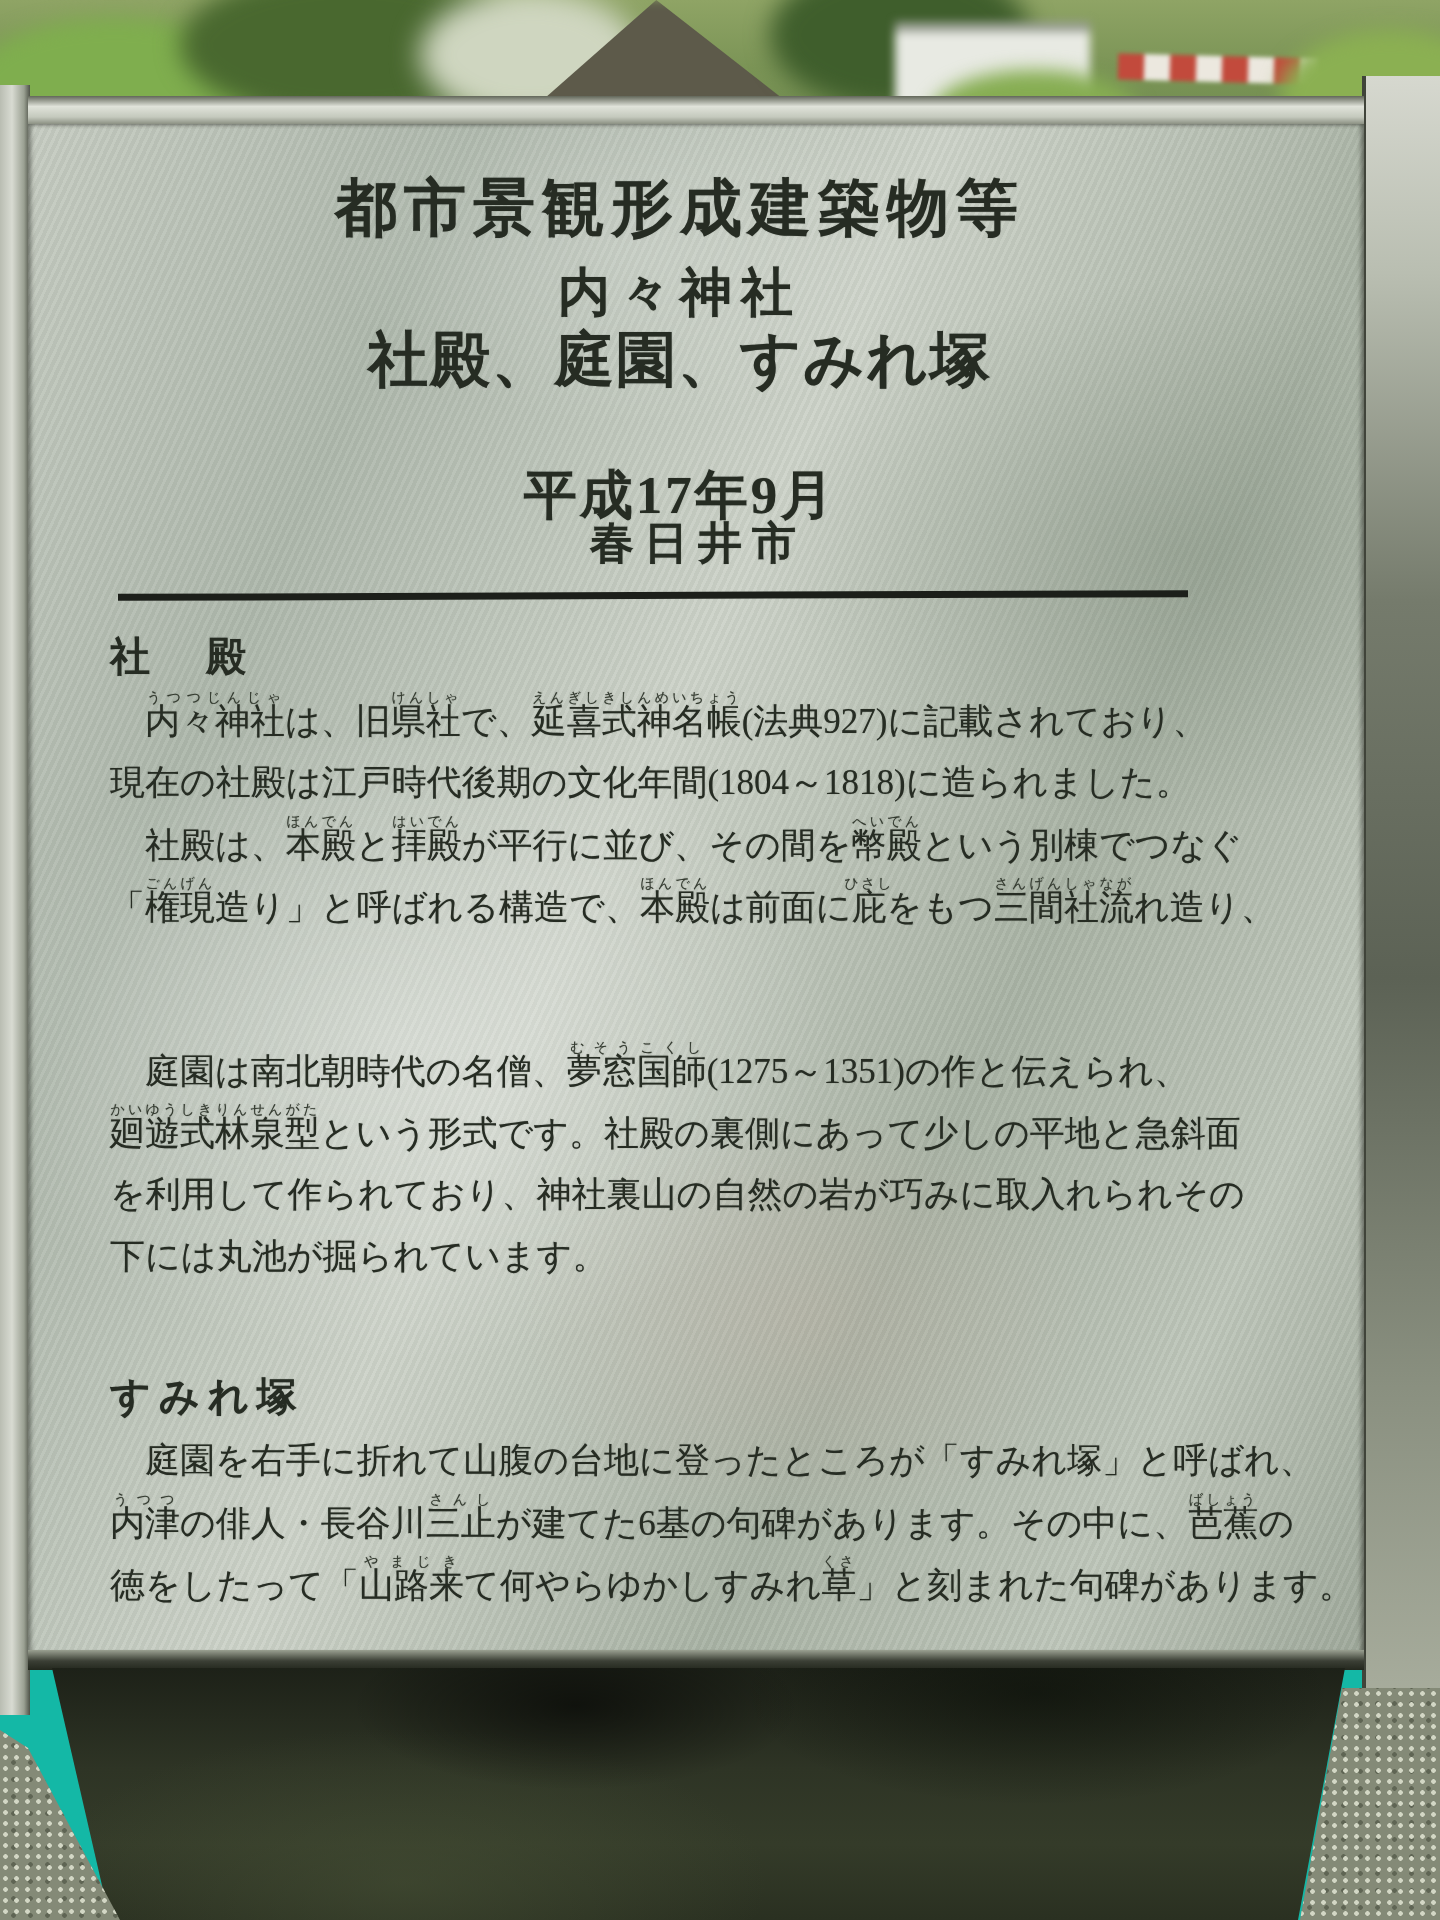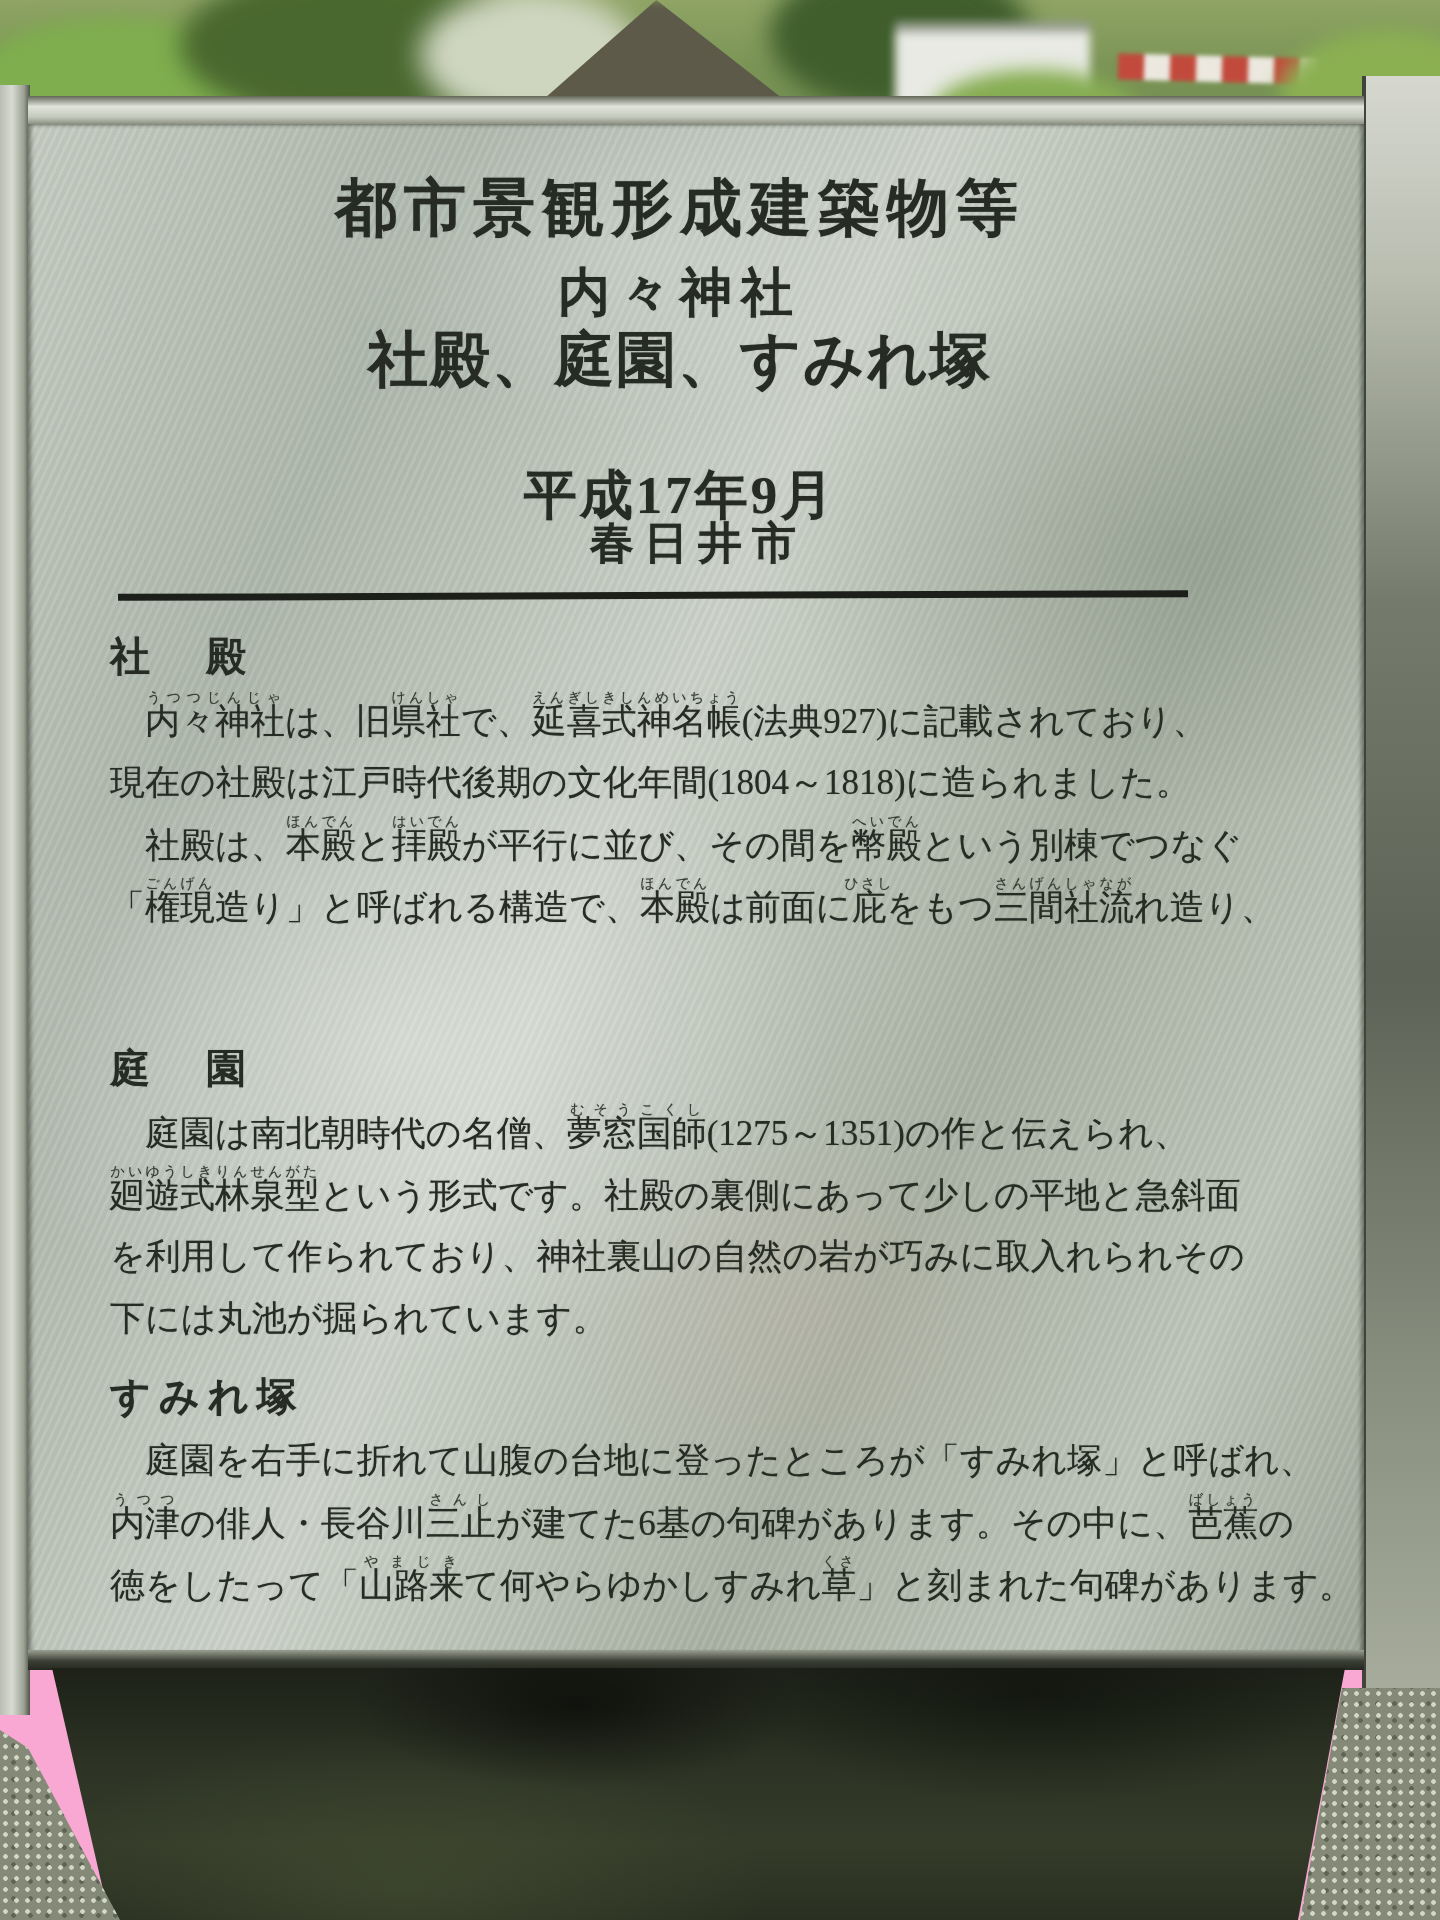--- a/index.html
+++ b/index.html
@@ -1,17 +1,17 @@
 <!DOCTYPE html>
 <html><head>
 <meta charset="utf-8">
 <style>
   html,body{margin:0;padding:0;background:#555;}
   #photo{position:relative;width:1440px;height:1920px;overflow:hidden;
-         font-family:"Liberation Serif","DejaVu Serif",serif;background:#f9a8d4;}
+         font-family:"Liberation Serif","DejaVu Serif",serif;background:#14b8a6;}
 
   
   .bg{position:absolute;left:0;top:0;width:1440px;height:150px;overflow:hidden;
       background:linear-gradient(180deg,#8fa465 0%,#7b9456 45%,#6d8a4d 100%);}
   .blob{position:absolute;border-radius:50%;filter:blur(10px);}
   .bush-left{left:-30px;top:18px;width:290px;height:130px;background:#7fae4e;}
   .tree-dark-left{left:180px;top:-30px;width:340px;height:150px;background:#49682f;filter:blur(12px);}
   .sky-gap{left:420px;top:-10px;width:220px;height:130px;background:#cfd6c0;filter:blur(14px);}
   .roof{position:absolute;left:520px;top:0;width:290px;height:120px;background:#5d5a4a;
         clip-path:polygon(0 100%,47% 0,100% 100%);filter:blur(5px);}
@@ -121,21 +121,20 @@
     <div class="sec-heading">社　殿</div>
     <div class="sec-lines">
         <div class="tline">　<ruby>内々神社<rt>うつつじんじゃ</rt></ruby>は、旧<ruby>県社<rt>けんしゃ</rt></ruby>で、<ruby>延喜式神名帳<rt>えんぎしきしんめいちょう</rt></ruby>(法典927)に記載されており、</div>
         <div class="tline">現在の社殿は江戸時代後期の文化年間(1804～1818)に造られました。</div>
         <div class="tline">　社殿は、<ruby>本殿<rt>ほんでん</rt></ruby>と<ruby>拝殿<rt>はいでん</rt></ruby>が平行に並び、その間を<ruby>幣殿<rt>へいでん</rt></ruby>という別棟でつなぐ</div>
         <div class="tline">「<ruby>権現<rt>ごんげん</rt></ruby>造り」と呼ばれる構造で、<ruby>本殿<rt>ほんでん</rt></ruby>は前面に<ruby>庇<rt>ひさし</rt></ruby>をもつ<ruby>三間社流<rt>さんげんしゃなが</rt></ruby>れ造り、</div>
       </div>
   </div>
 
   <div class="section sec2">
-    <div class="sec-heading">庭　園</div>
     <div class="sec-lines">
         <div class="tline">　庭園は南北朝時代の名僧、<ruby>夢窓国師<rt>むそうこくし</rt></ruby>(1275～1351)の作と伝えられ、</div>
         <div class="tline"><ruby>廻遊式林泉型<rt>かいゆうしきりんせんがた</rt></ruby>という形式です。社殿の裏側にあって少しの平地と急斜面</div>
         <div class="tline">を利用して作られており、神社裏山の自然の岩が巧みに取入れられその</div>
         <div class="tline">下には丸池が掘られています。</div>
       </div>
   </div>
 
   <div class="section sec3">
     <div class="sec-heading">すみれ塚</div>

